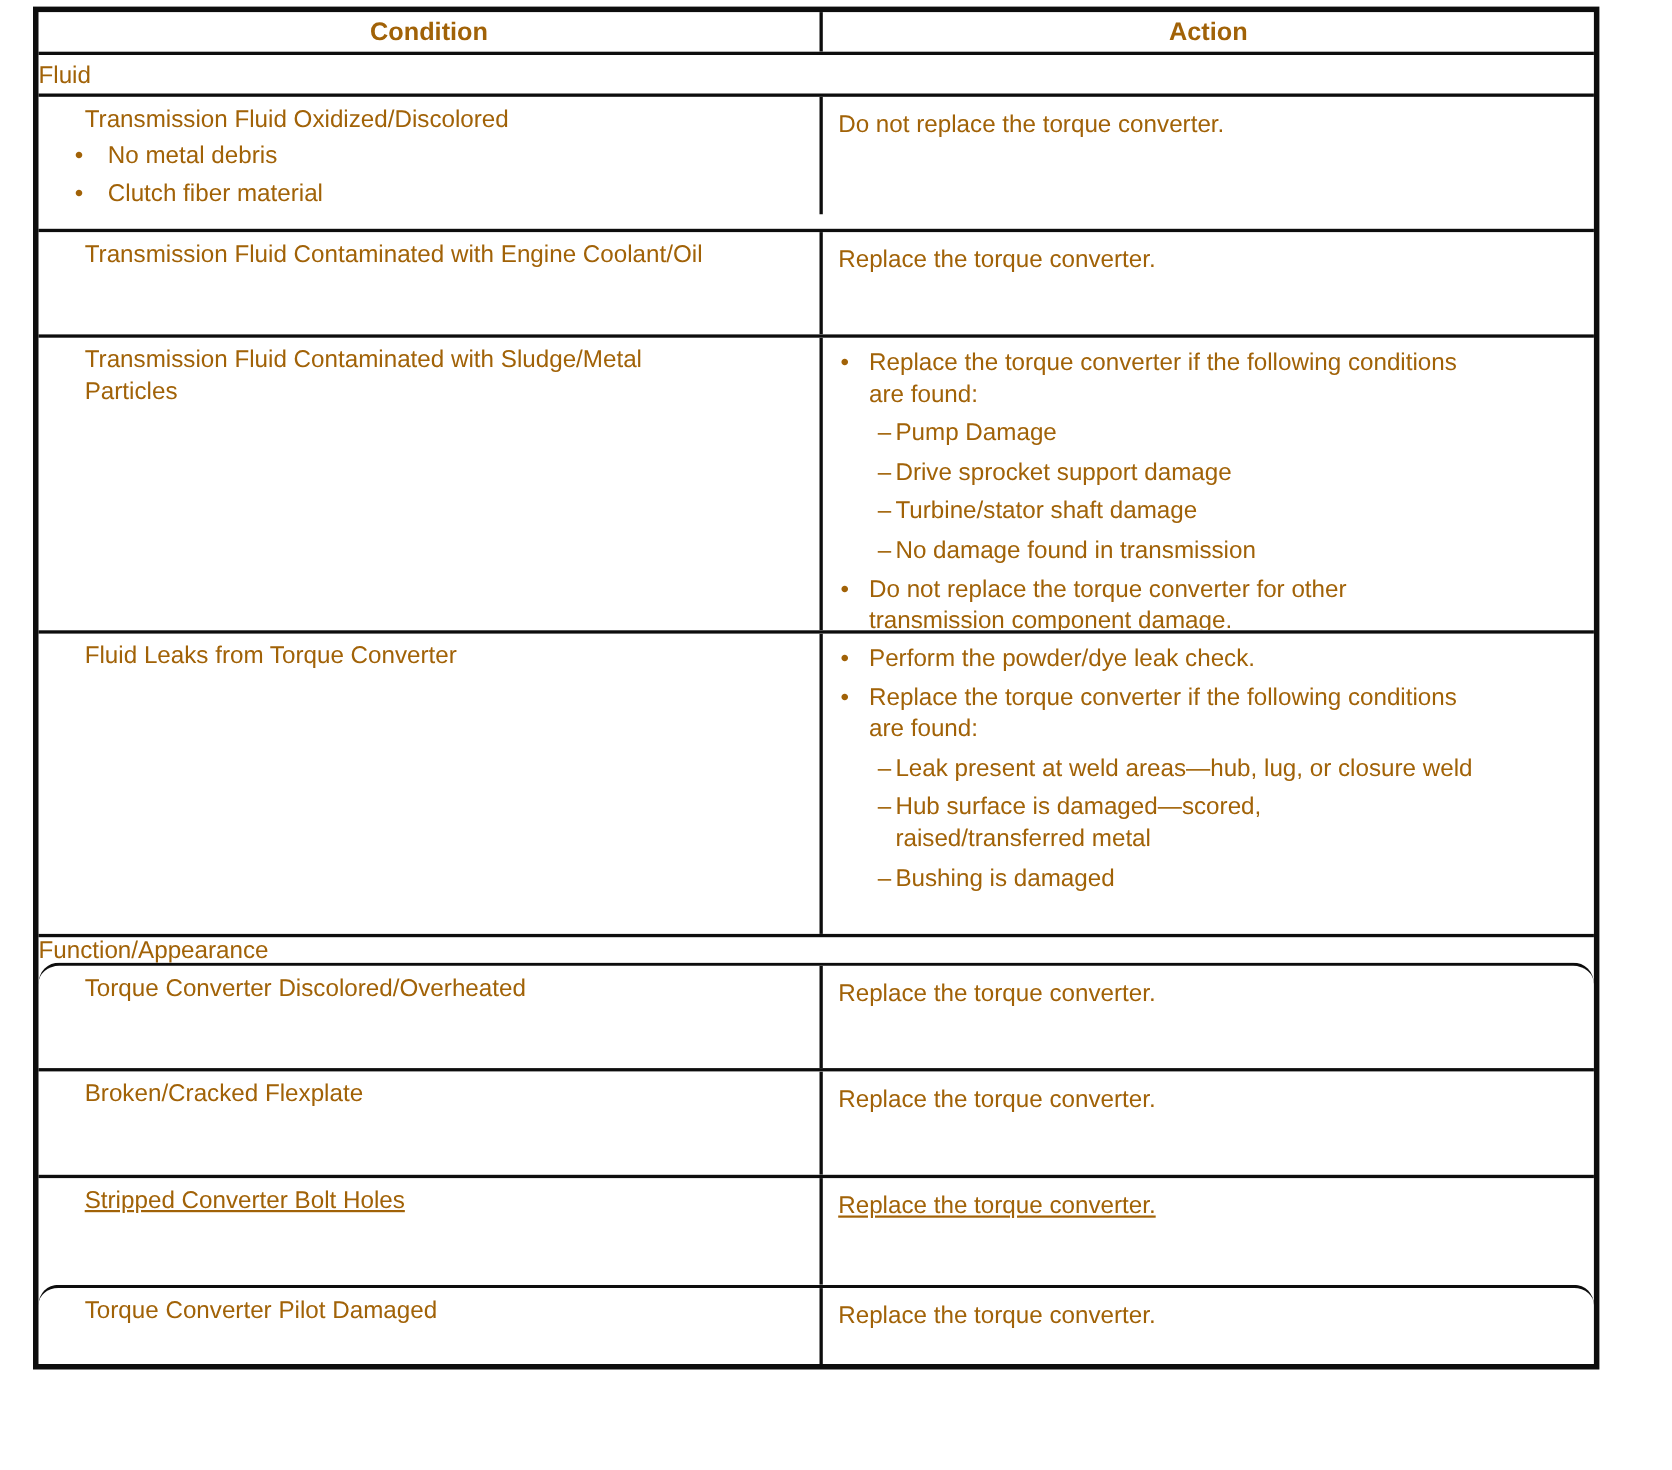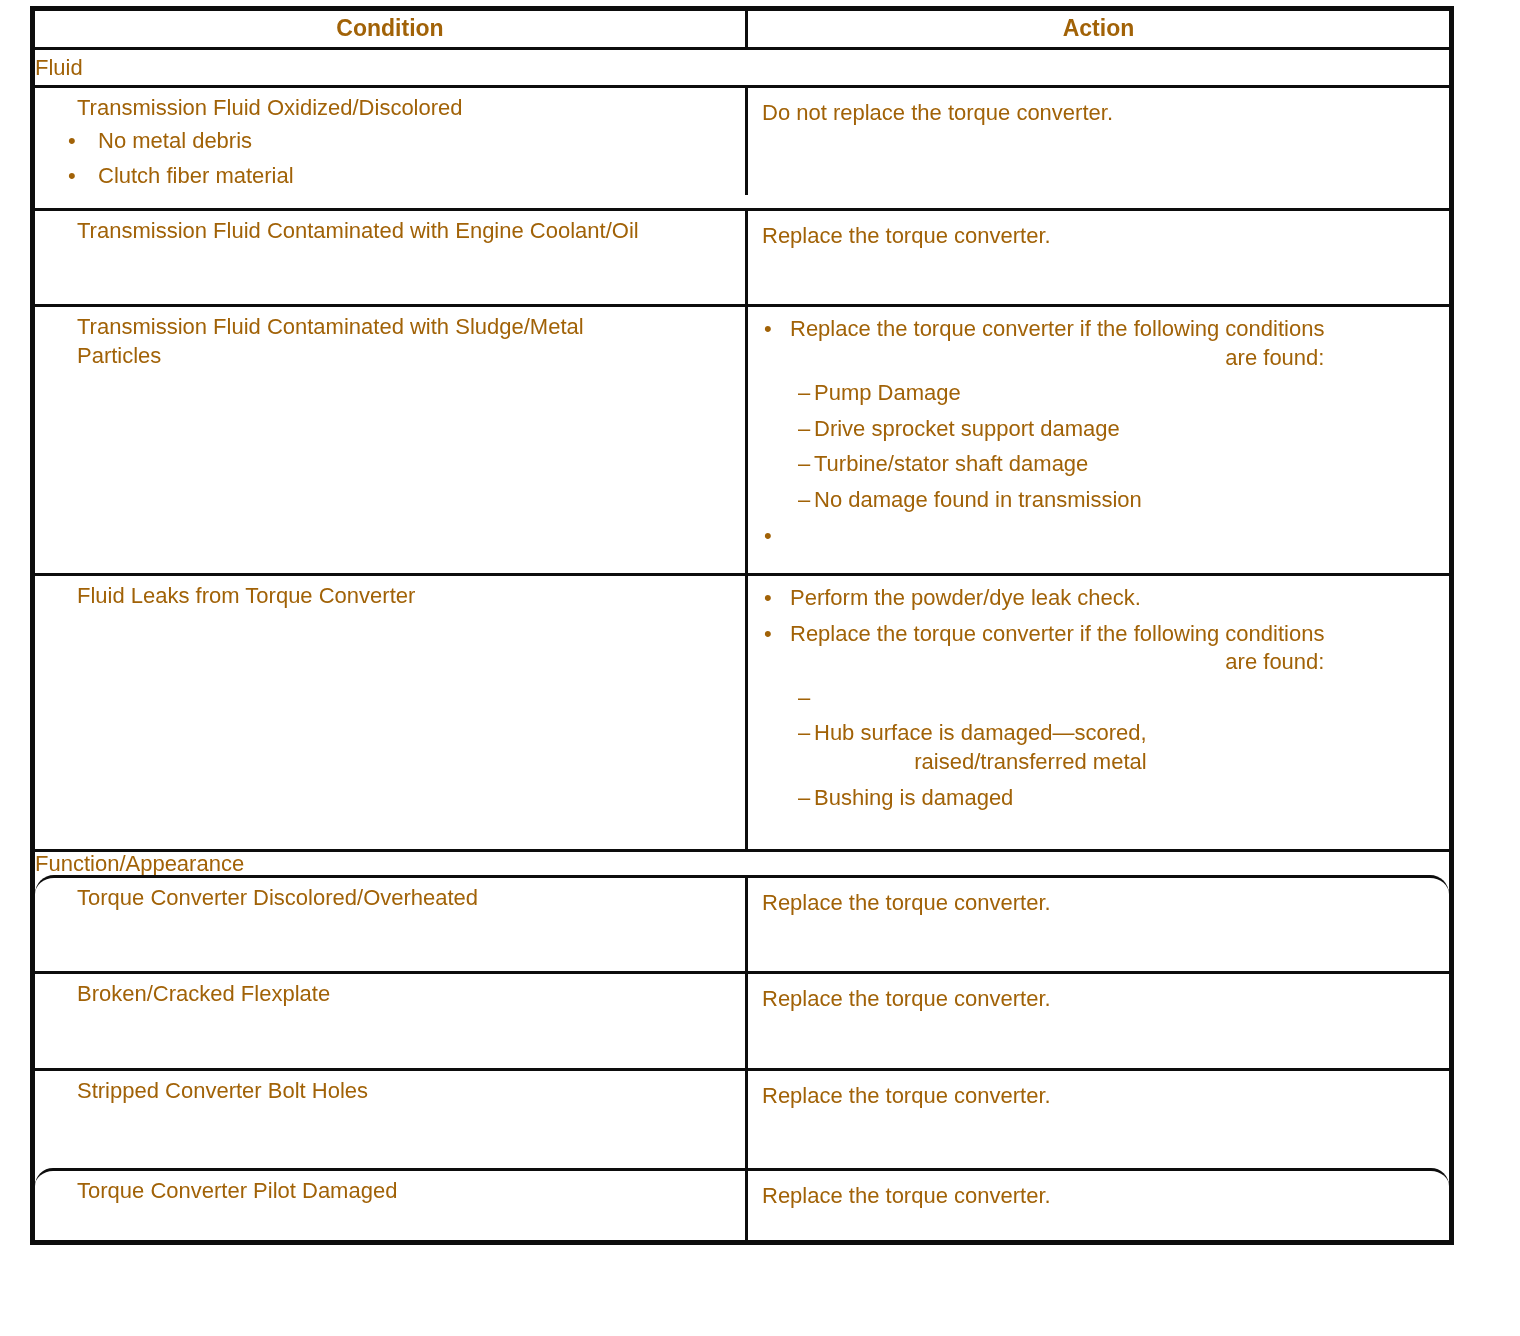--- a/index.html
+++ b/index.html
@@ -70,34 +70,34 @@
   }
   .plain { padding-top: 3px; }
   .li {
     display: flex;
     margin-bottom: 7px;
   }
   .li .mk {
     flex: 0 0 auto;
     display: inline-block;
   }
-  .li .tx { white-space: pre-line; text-align: right; }
+  .li .tx { white-space: pre-line; }
   .cond .li .mk { width: 30px; padding-left: 3px; }
   .act .li.b .mk { width: 26px; padding-left: 2px; }
   .act .li.d { margin-left: 36px; }
   .act .li.d .mk { width: 16px; }
   .h-fluid   { height: 38px; }
   .h-r1      { height: 110px; }
   .h-r2      { height: 96px; margin-top: 13px; }
   .h-r3      { height: 269px; }
   .h-r4      { height: 276px; }
   .h-func    { height: 26px; }
   .h-r5      { height: 96px; border-radius: 19px; }
   .h-r6      { height: 97px; }
-  .h-r7      { height: 100px; }
+  .h-r7      { height: 100px; text-decoration: underline; }
   .h-r8      { height: 72px; border-radius: 18px; }
 </style>
 </head>
 <body>
 
 <div class="page">
   <div class="doc-table">
 
     <div class="row header-row">
       <div class="cell cond">
@@ -160,40 +160,43 @@
         <div class="li d">
           <span class="mk">–</span>
           <span class="tx">Turbine/stator shaft damage</span>
         </div>
         <div class="li d">
           <span class="mk">–</span>
           <span class="tx">No damage found in transmission</span>
         </div>
         <div class="li b">
           <span class="mk">•</span>
+          <span class="tx">Do not replace the torque converter for other
+transmission component damage.</span>
         </div>
       </div>
     </div>
 
     <div class="row h-r4">
       <div class="cell cond">
         <div class="title">Fluid Leaks from Torque Converter</div>
       </div>
       <div class="cell act">
         <div class="li b">
           <span class="mk">•</span>
           <span class="tx">Perform the powder/dye leak check.</span>
         </div>
         <div class="li b">
           <span class="mk">•</span>
           <span class="tx">Replace the torque converter if the following conditions
 are found:</span>
         </div>
         <div class="li d">
           <span class="mk">–</span>
+          <span class="tx">Leak present at weld areas—hub, lug, or closure weld</span>
         </div>
         <div class="li d">
           <span class="mk">–</span>
           <span class="tx">Hub surface is damaged—scored,
 raised/transferred metal</span>
         </div>
         <div class="li d">
           <span class="mk">–</span>
           <span class="tx">Bushing is damaged</span>
         </div>

